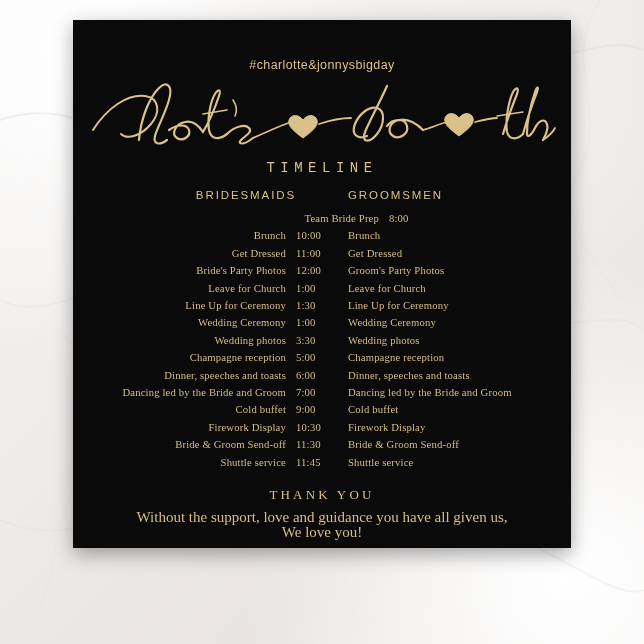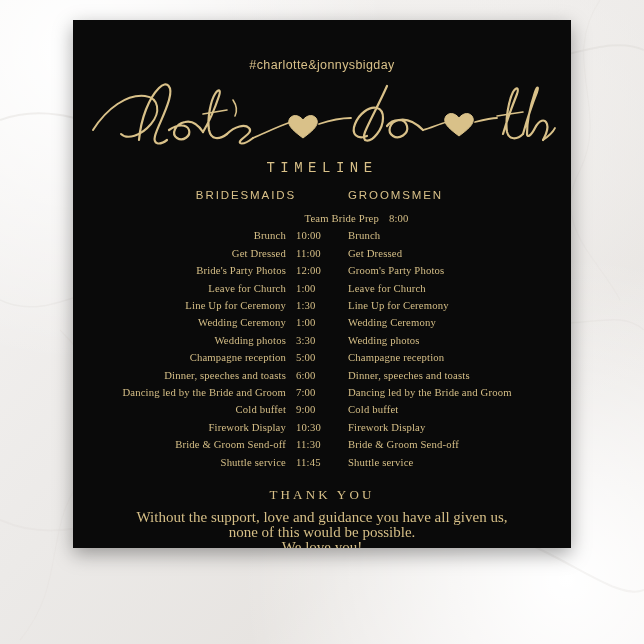--- a/index.html
+++ b/index.html
@@ -301,21 +301,20 @@
       <div class="row">
         <div class="cell-left">Shuttle service</div>
         <div class="cell-time">11:45</div>
         <div class="cell-right">Shuttle service</div>
       </div>
     </div>
 
     <div class="thanks-title">THANK YOU</div>
     <div class="thanks-body">
       <div>Without the support, love and guidance you have all given us,</div>
-      <div>none of this would be possible.</div>
       <div>We love you!</div>
     </div>
 
     <div class="signature-wrap">
       <svg class="signature-svg" width="320" height="62" viewBox="0 0 320 62">
         <g fill="none" stroke="#d9c189" stroke-linecap="round" stroke-linejoin="round" stroke-width="2">
 
           <path d="M48,16 C40,8 24,10 16,22 C8,34 14,46 26,46 C34,46 40,40 42,34"></path>
           <path d="M16,24 C28,18 42,14 54,14"></path>
 

